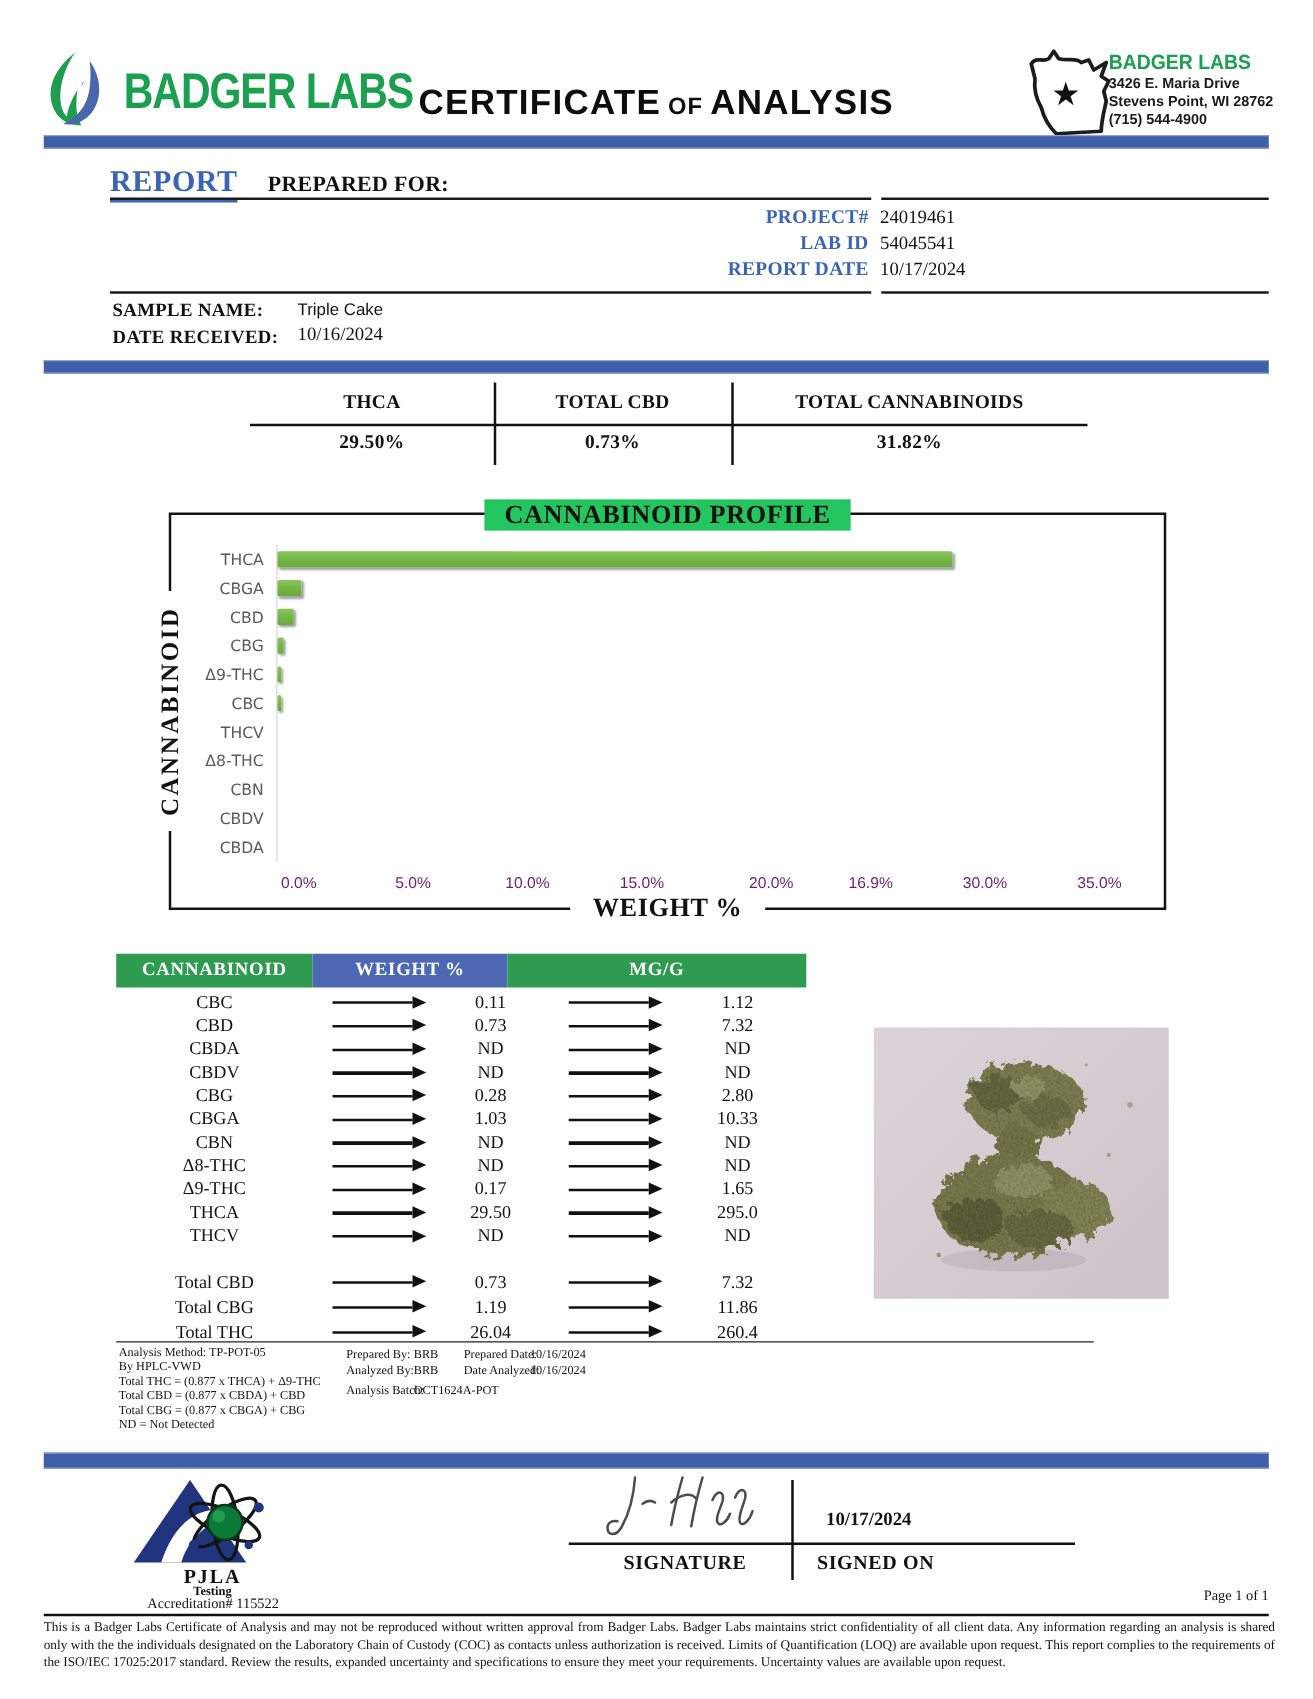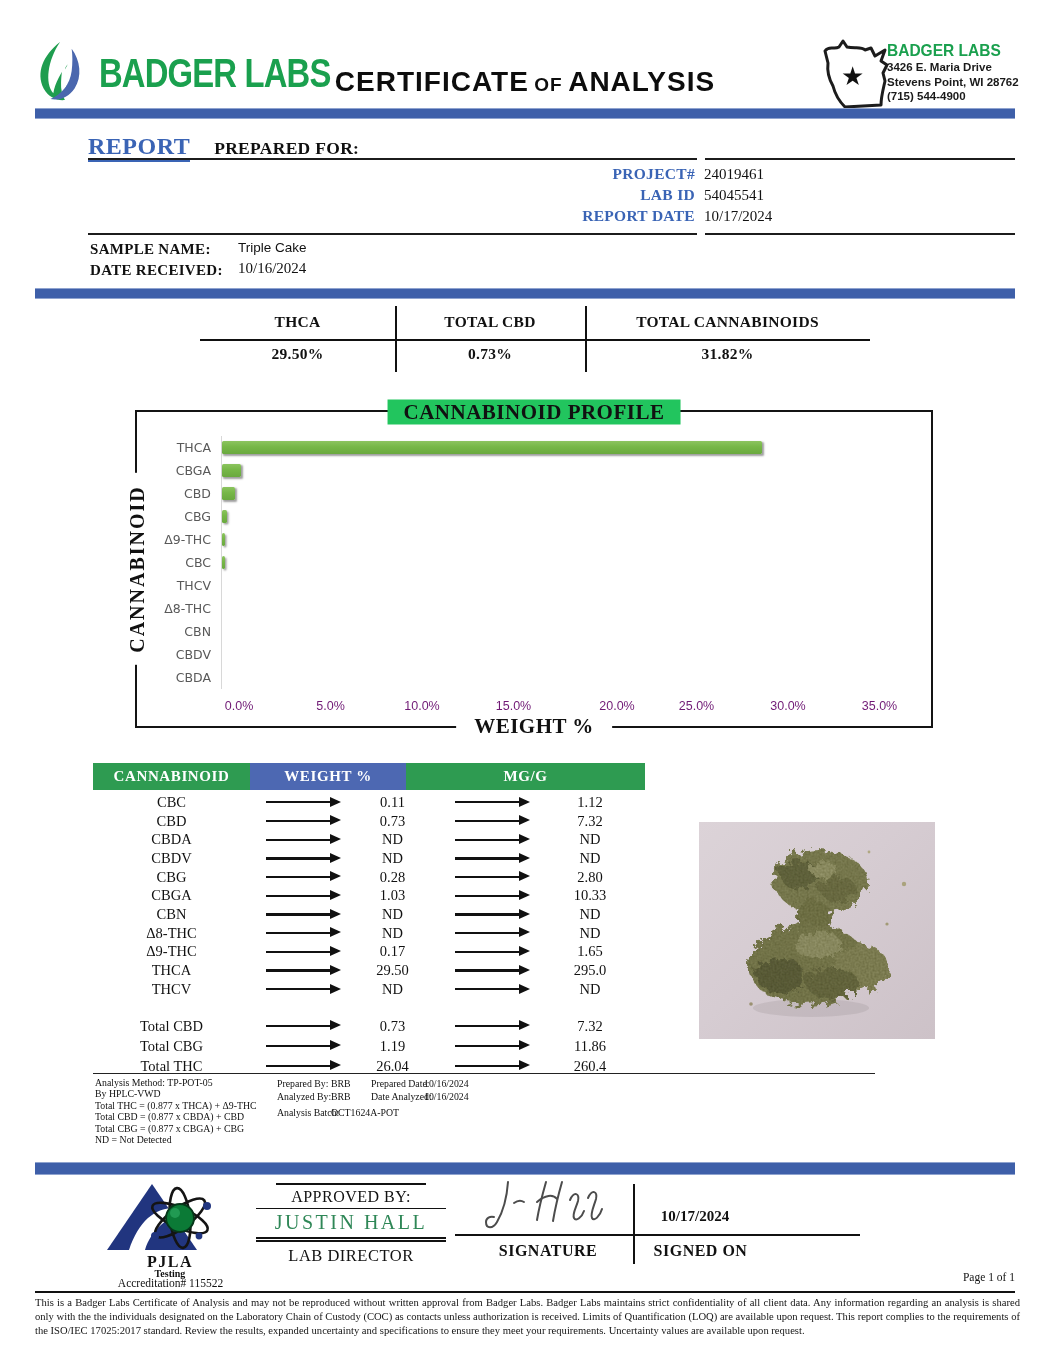--- a/index.html
+++ b/index.html
@@ -268,21 +268,21 @@
           <span class="clab">CBDA</span>
           <span class="ctrack"></span>
         </div>
       </div>
     <div class="chart-xaxis">
         <span class="xtick" style="left: 94px;">0.0%</span>
         <span class="xtick" style="left: 185.5px;">5.0%</span>
         <span class="xtick" style="left: 277px;">10.0%</span>
         <span class="xtick" style="left: 368.5px;">15.0%</span>
         <span class="xtick" style="left: 460px; margin-left: 12px;">20.0%</span>
-        <span class="xtick" style="left: 551.5px;">25.0%</span>
+        <span class="xtick" style="left: 551.5px;">16.9%</span>
         <span class="xtick" style="left: 643px;">30.0%</span>
         <span class="xtick" style="left: 734.5px;">35.0%</span>
       </div>
   </div>
 
   <div class="abs rt-head">
     <div class="hc-green">CANNABINOID</div>
     <div class="hc-blue">WEIGHT %</div>
     <div class="hc-green">MG/G</div>
   </div>
@@ -521,26 +521,20 @@
       <circle cx="80" cy="33" r="5" fill="#27a35a" opacity="0.8"></circle>
       <circle cx="112" cy="26" r="4" fill="#21357f"></circle>
       <circle cx="60" cy="56" r="4" fill="#21357f"></circle>
       <circle cx="104" cy="56" r="3.4" fill="#21357f"></circle>
     </svg>
   </div>
   <div class="abs pjla-name">PJLA</div>
   <div class="abs pjla-sub">Testing</div>
   <div class="abs pjla-acc">Accreditation# 115522</div>
 
-  <div class="abs appr">
-    <div class="topline"></div>
-    <div class="ab">APPROVED BY:</div>
-    <div class="jh">JUSTIN HALL</div>
-    <div class="ld">LAB DIRECTOR</div>
-  </div>
 
   <div class="abs signature-img">
     <svg width="150" height="58" viewBox="0 0 150 58">
       <g stroke="#4c4c4c" stroke-width="2" fill="none" stroke-linecap="round">
         <path d="M30 6 C29 20 26 34 19 46 C15 53 8 53 8 46 C8 42 12 40 16 41"></path>
         <path d="M36 27 C40 24 43 24 46 26"></path>
         <path d="M68 6 C64 20 61 32 59 44"></path>
         <path d="M59 26 C67 19 75 18 79 23"></path>
         <path d="M84 6 C80 20 77 33 75 45"></path>
         <path d="M92 24 C96 15 102 17 100 25 C98 32 94 38 96 42 C98 46 104 41 106 35"></path>

